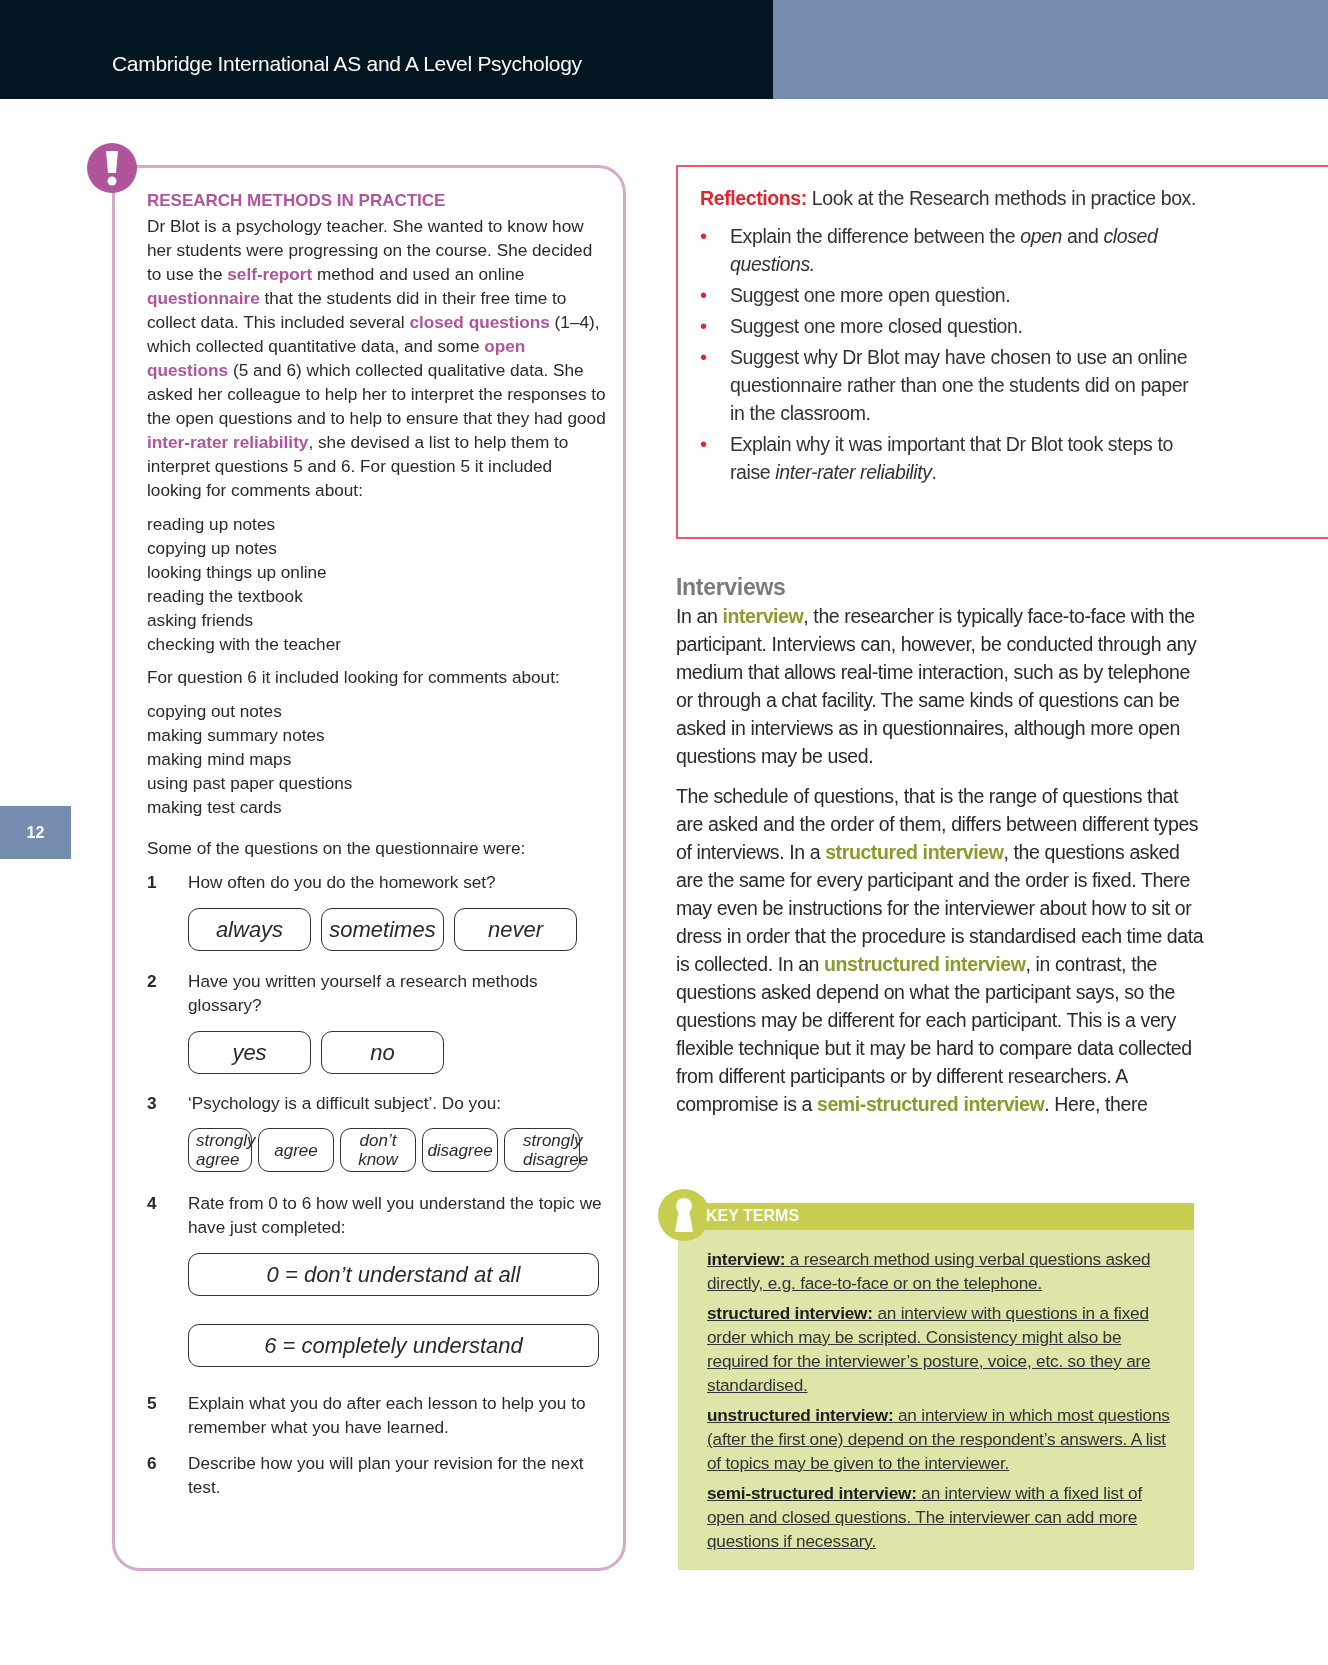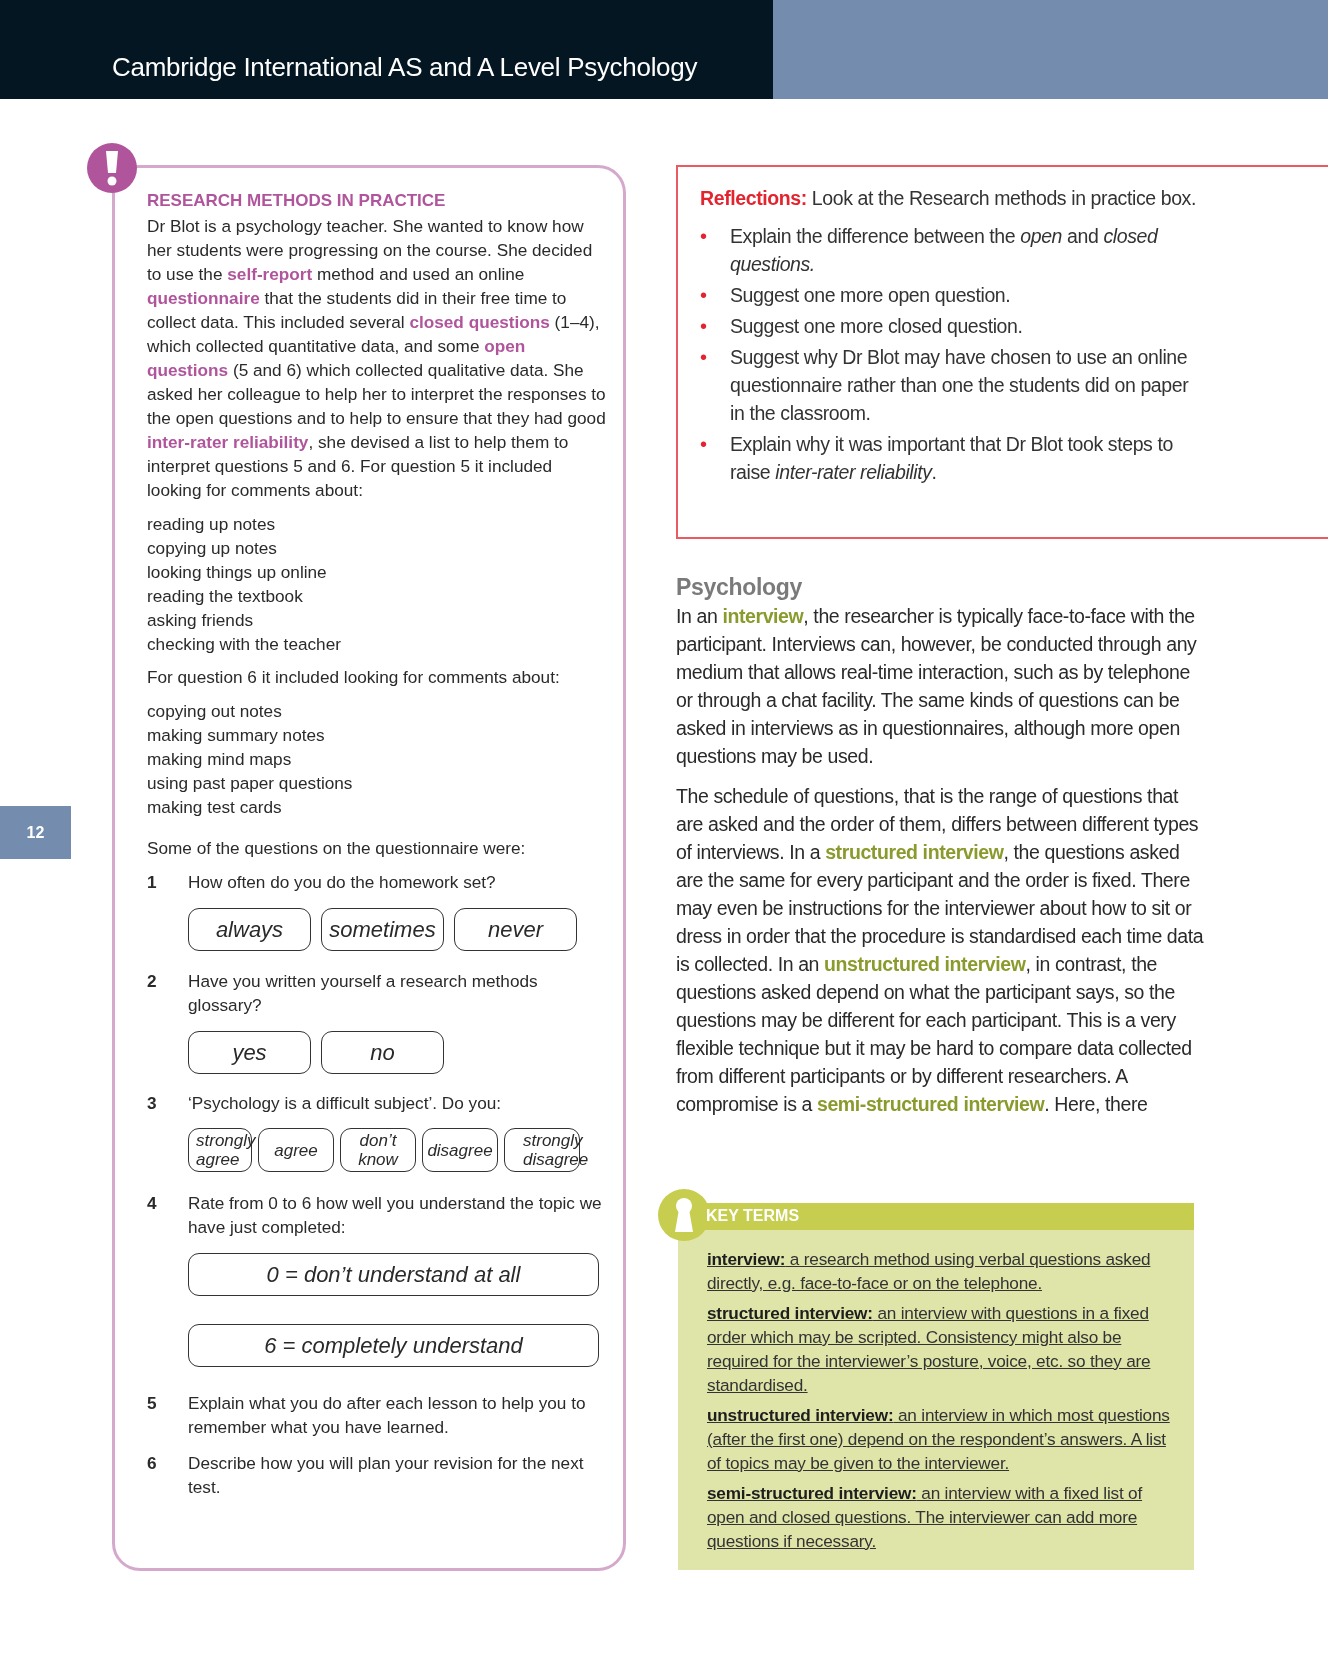--- a/index.html
+++ b/index.html
@@ -7,21 +7,21 @@
     width: 1328px; height: 1665px; position: relative; overflow: hidden;
     background: #ffffff; color: #2a2a2a;
     font-family: "Liberation Sans", sans-serif;
   }
   .abs { position: absolute; }
 
   
   #header-dark { left: 0; top: 0; width: 773px; height: 99px; background: #031621; }
   #header-blue { left: 773px; top: 0; width: 555px; height: 99px; background: #748daf; }
   #book-title {
-    left: 112px; top: 52px; color: #ffffff; font-size: 26px;
+    left: 112px; top: 52px; color: #ffffff; font-size: 21px;
     letter-spacing: -0.3px; white-space: nowrap;
   }
 
   
   #page-tab { left: 0; top: 806px; width: 71px; height: 53px; background: #748daf; color: #fff;
     font-weight: bold; font-size: 16px; display: flex; align-items: center; justify-content: center; }
 
   
   #rm-box {
     left: 112px; top: 165px; width: 514px; height: 1406px;
@@ -197,21 +197,21 @@
   <ul class="bullets" id="refl-bullets">
       <li><span class="dot">•</span><span>Explain the difference between the </span><i>open</i><span> and </span><i>closed questions.</i></li>
       <li><span class="dot">•</span><span>Suggest one more open question.</span></li>
       <li><span class="dot">•</span><span>Suggest one more closed question.</span></li>
       <li><span class="dot">•</span><span>Suggest why Dr Blot may have chosen to use an online questionnaire rather than one the students did on paper in the classroom.</span></li>
       <li><span class="dot">•</span><span>Explain why it was important that Dr Blot took steps to raise </span><i>inter-rater reliability</i><span>.</span></li>
     </ul>
 </div>
 
 <div class="abs" id="interviews">
-  <div class="section-heading">Psychology</div>
+  <div class="section-heading">Interviews</div>
   <p id="int-p0"><span>In an </span><span class="gkw">interview</span><span>, the researcher is typically face-to-face with the participant. Interviews can, however, be conducted through any medium that allows real-time interaction, such as by telephone or through a chat facility. The same kinds of questions can be asked in interviews as in questionnaires, although more open questions may be used.</span></p>
   <p id="int-p1"><span>The schedule of questions, that is the range of questions that are asked and the order of them, differs between different types of interviews. In a </span><span class="gkw">structured interview</span><span>, the questions asked are the same for every participant and the order is fixed. There may even be instructions for the interviewer about how to sit or dress in order that the procedure is standardised each time data is collected. In an </span><span class="gkw">unstructured interview</span><span>, in contrast, the questions asked depend on what the participant says, so the questions may be different for each participant. This is a very flexible technique but it may be hard to compare data collected from different participants or by different researchers. A compromise is a </span><span class="gkw">semi-structured interview</span><span>. Here, there</span></p>
 </div>
 
 <div class="abs" id="kt-box"></div>
 <div class="abs" id="kt-bar"></div>
 <div class="abs" id="kt-icon">
   <svg width="22" height="36" viewBox="0 0 22 36">
     <circle cx="11" cy="9" r="8" fill="#fff"></circle>
     <path d="M6 12 L2 35 L20 35 L16 12 Z" fill="#fff"></path>

